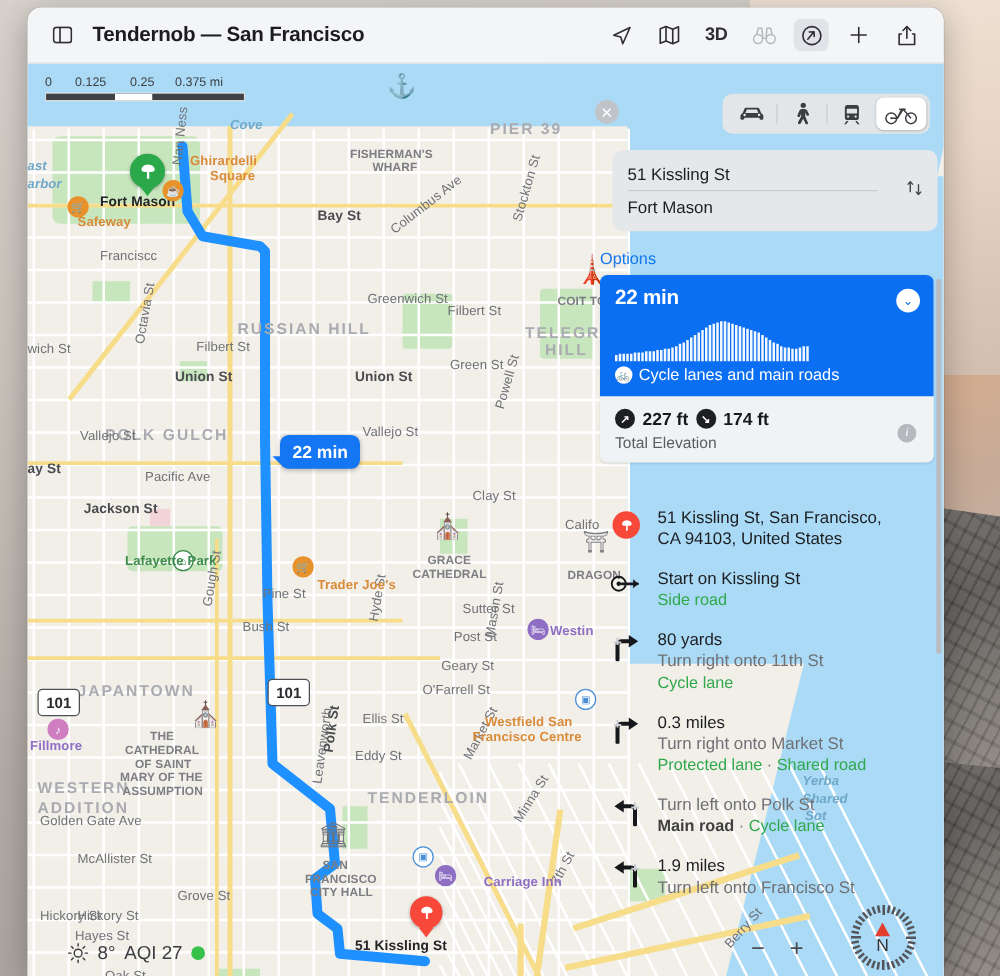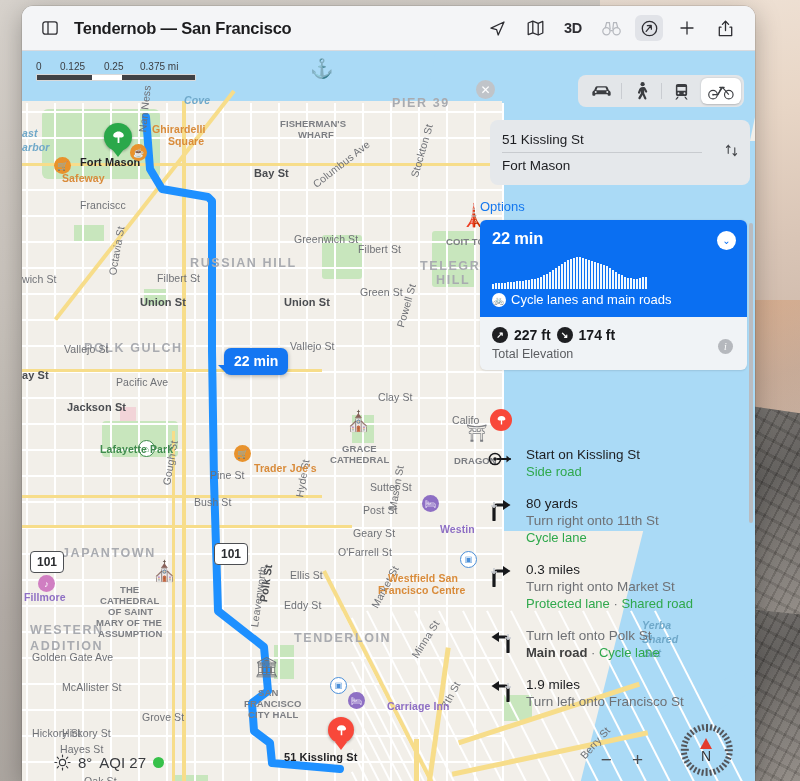--- a/index.html
+++ b/index.html
@@ -533,21 +533,21 @@
         <div class="lbl poi" style="left:276px;top:78px;">WHARF</div>
         <div class="lbl orange" style="left:130px;top:72px;">Ghirardelli</div>
         <div class="lbl orange" style="left:146px;top:84px;">Square</div>
         <div class="lbl poi" style="left:424px;top:185px;">COIT TOW</div>
         <div class="lbl orange" style="left:40px;top:121px;">Safeway</div>
         <div class="lbl green" style="left:78px;top:392px;">Lafayette Park</div>
         <div class="lbl orange" style="left:232px;top:411px;">Trader Joe's</div>
         <div class="lbl poi" style="left:320px;top:392px;">GRACE</div>
         <div class="lbl poi" style="left:308px;top:403px;">CATHEDRAL</div>
         <div class="lbl poi" style="left:432px;top:404px;">DRAGON</div>
-        <div class="lbl purple" style="left:418px;top:472px;">Westin</div>
+        <div class="lbl purple" style="left:418px;top:448px;">Westin</div>
         <div class="lbl orange" style="left:366px;top:521px;">Westfield San</div>
         <div class="lbl orange" style="left:356px;top:533px;">Francisco Centre</div>
         <div class="lbl poi" style="left:98px;top:533px;">THE</div>
         <div class="lbl poi" style="left:78px;top:544px;">CATHEDRAL</div>
         <div class="lbl poi" style="left:86px;top:555px;">OF SAINT</div>
         <div class="lbl poi" style="left:74px;top:566px;">MARY OF THE</div>
         <div class="lbl poi" style="left:76px;top:577px;">ASSUMPTION</div>
         <div class="lbl purple" style="left:2px;top:540px;">Fillmore</div>
         <div class="lbl poi" style="left:236px;top:636px;">SAN</div>
         <div class="lbl poi" style="left:222px;top:647px;">FRANCISCO</div>
@@ -769,20 +769,24 @@
 
       <div id="steps">
           <div class="step">
             <div class="step-icon">
               <div style="width:22px;height:22px;border-radius:50%;background:#f8483a;display:flex;align-items:center;justify-content:center;">
                 <svg width="11" height="11" viewBox="0 0 15 15" fill="#fff">
                   <path d="M7.5 1.5 C4 1.5 2.2 4 2.2 5.6 C2.2 7 3.6 7.6 5.4 7.6 L6.6 7.6 L6.6 13 L8.4 13 L8.4 7.6 L9.6 7.6 C11.4 7.6 12.8 7 12.8 5.6 C12.8 4 11 1.5 7.5 1.5 Z"></path>
                 </svg>
               </div>
             </div>
+            <div class="step-body">
+              <div class="step-t1">51 Kissling St, San Francisco,</div>
+              <div class="step-t1">CA  94103, United States</div>
+            </div>
           </div>
           <div class="step">
             <div class="step-icon">
               <svg width="26" height="18" viewBox="0 0 26 18" fill="none" stroke="#17181b" stroke-width="1.5">
                 <circle cx="7" cy="9" r="5.6"></circle>
                 <circle cx="7" cy="9" r="1.8" fill="#17181b" stroke="none"></circle>
                 <path d="M9.5 9 L22 9" stroke-width="2.2" stroke-linecap="round"></path>
                 <path d="M18.5 5.4 L22.6 9 L18.5 12.6" fill="#17181b" stroke="none"></path>
               </svg>
             </div>

